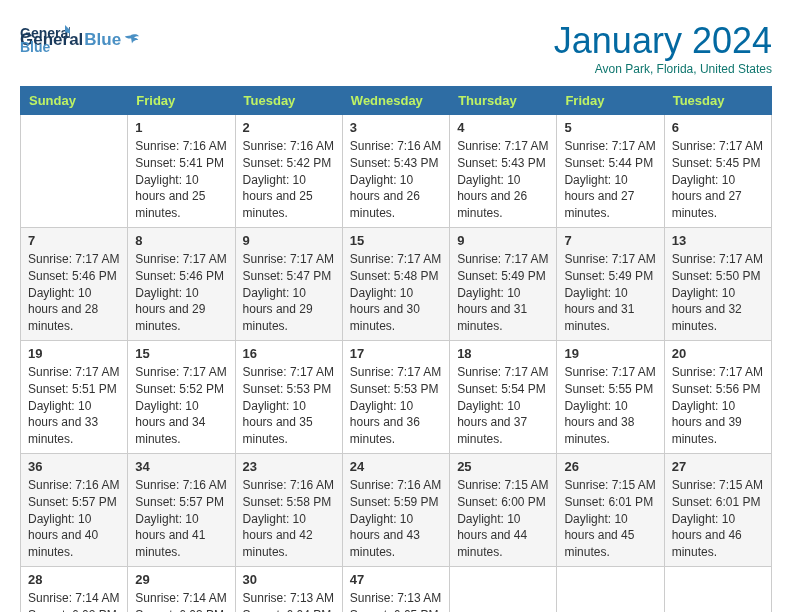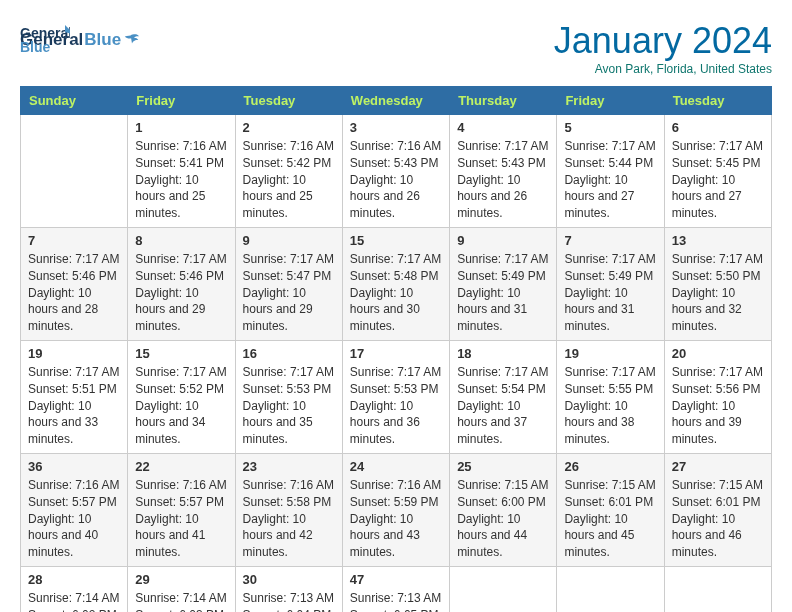--- a/index.html
+++ b/index.html
@@ -202,21 +202,21 @@
           <span class="day-num">20</span>
           <div class="day-info">Sunrise: 7:17 AM<br>Sunset: 5:56 PM<br>Daylight: 10 hours and 39 minutes.</div>
         </td>
       </tr>
       <tr>
         <td>
           <span class="day-num">36</span>
           <div class="day-info">Sunrise: 7:16 AM<br>Sunset: 5:57 PM<br>Daylight: 10 hours and 40 minutes.</div>
         </td>
         <td>
-          <span class="day-num">22</span>
+          <span class="day-num">34</span>
           <div class="day-info">Sunrise: 7:16 AM<br>Sunset: 5:57 PM<br>Daylight: 10 hours and 41 minutes.</div>
         </td>
         <td>
           <span class="day-num">23</span>
           <div class="day-info">Sunrise: 7:16 AM<br>Sunset: 5:58 PM<br>Daylight: 10 hours and 42 minutes.</div>
         </td>
         <td>
           <span class="day-num">24</span>
           <div class="day-info">Sunrise: 7:16 AM<br>Sunset: 5:59 PM<br>Daylight: 10 hours and 43 minutes.</div>
         </td>

